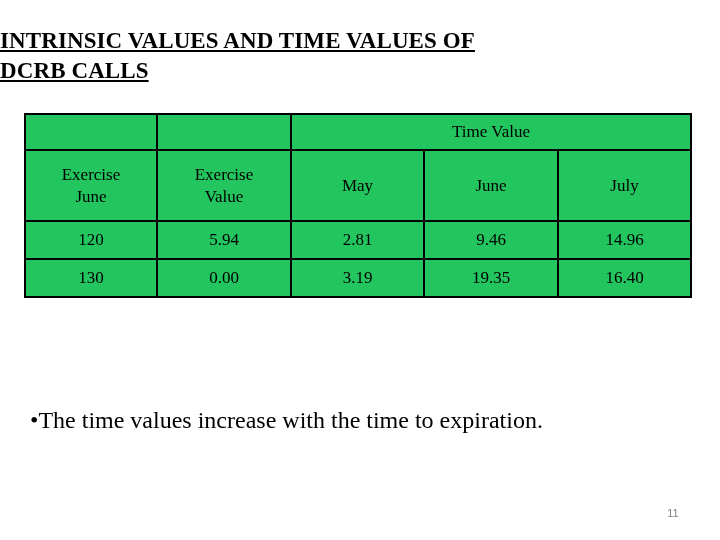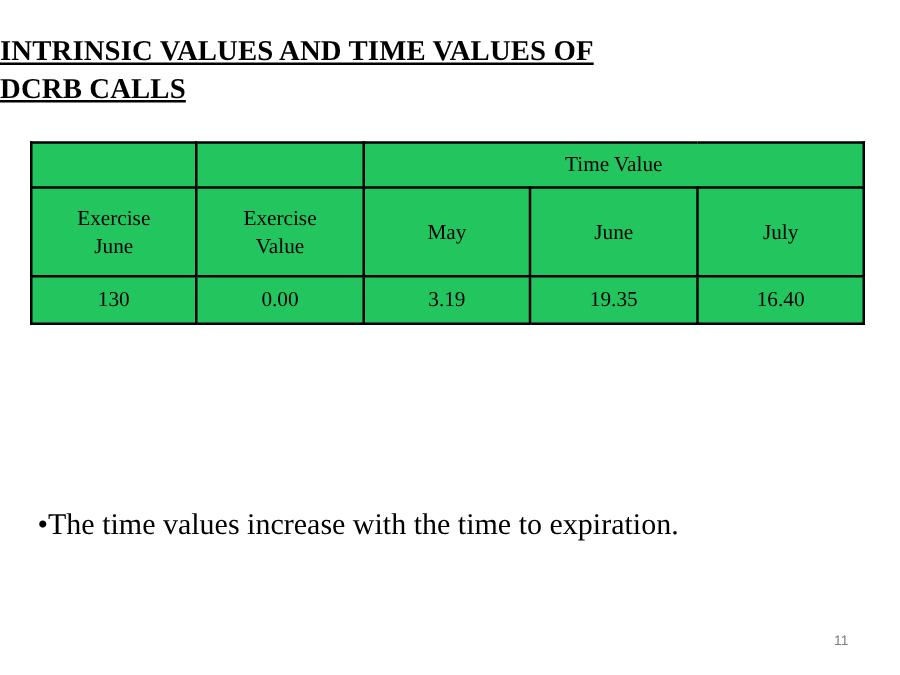--- a/index.html
+++ b/index.html
@@ -133,20 +133,27 @@
         <td class="sub-head">
           <div>Exercise</div>
           <div>Value</div>
         </td>
         <td class="sub-head">May</td>
         <td class="sub-head">June</td>
         <td class="sub-head">July</td>
       </tr>
 
       <tr class="body-row">
+        <td>120</td>
+        <td>5.94</td>
+        <td>2.81</td>
+        <td>9.46</td>
+        <td>14.96</td>
+      </tr>
+      <tr class="body-row">
         <td>130</td>
         <td>0.00</td>
         <td>3.19</td>
         <td>19.35</td>
         <td>16.40</td>
       </tr>
     </tbody>
   </table>
 </div>
 

